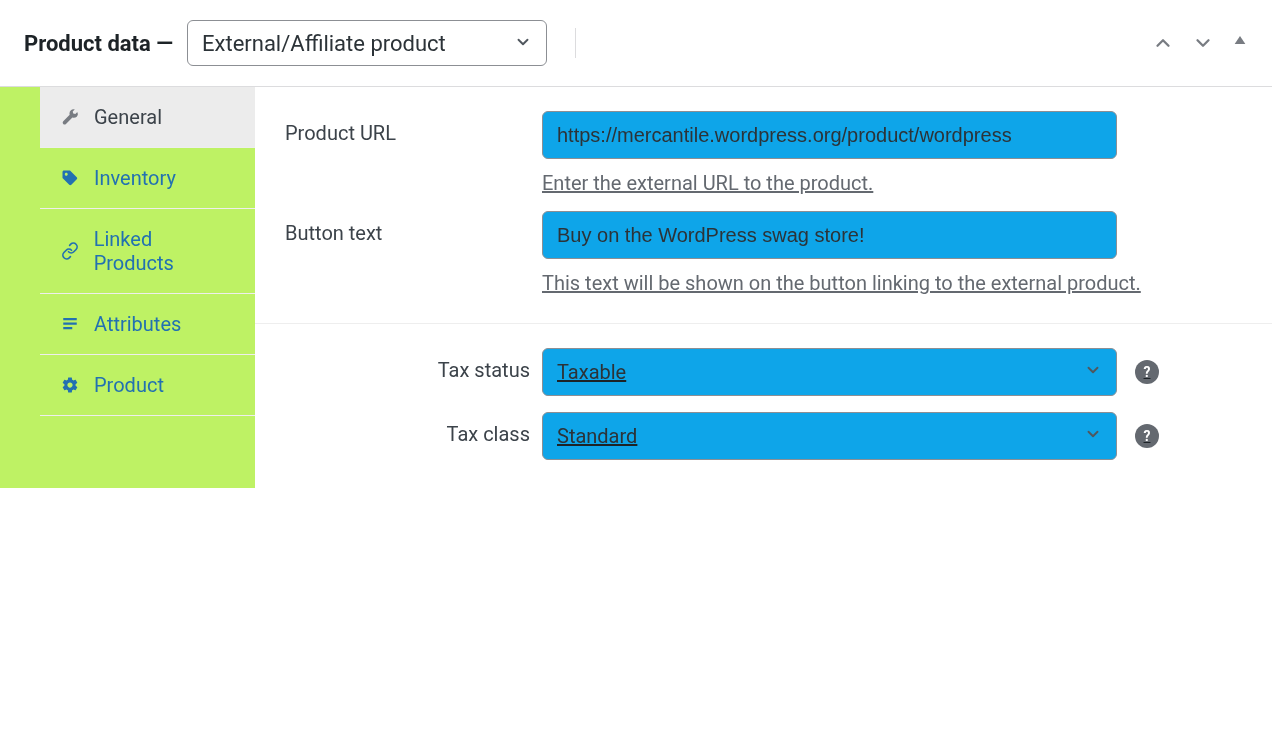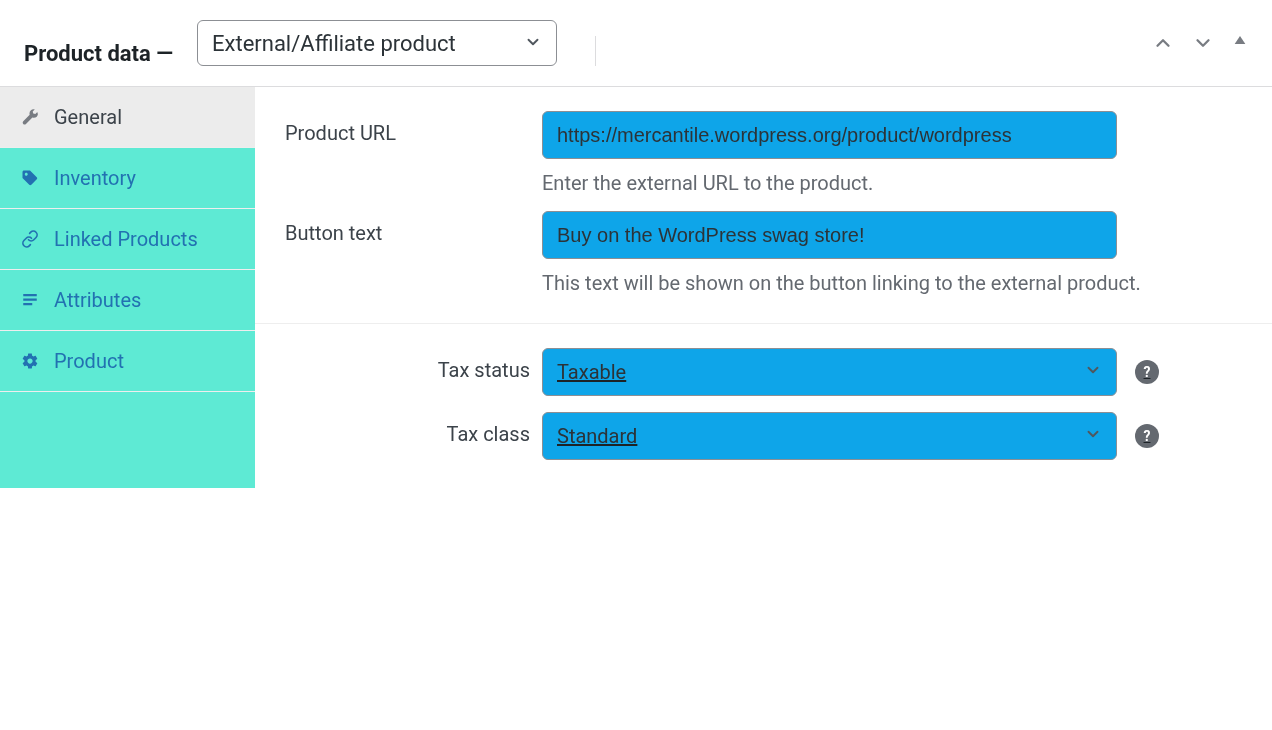--- a/index.html
+++ b/index.html
@@ -1,62 +1,62 @@
 <!DOCTYPE html>
 <html><head>
 <meta charset="utf-8">
 <style>
   * { box-sizing: border-box; }
   html, body { margin: 0; padding: 0; font-family: -apple-system, BlinkMacSystemFont, "Segoe UI", Roboto, Helvetica, Arial, sans-serif; color: #1d2327; background: #fff; font-size: 20px; }
   .panel { width: 1272px; }
 
   
   .panel-header {
-    display: flex; align-items: flex-end; gap: 24px;
+    display: flex; align-items: center; gap: 14px;
     padding: 20px 24px 20px 24px;
     border-bottom: 1px solid #dcdcde;
     position: relative;
   }
   .panel-title { font-weight: 700; font-size: 22px; }
   .type-select {
     display: flex; align-items: center; justify-content: space-between;
     border: 1px solid #8c8f94; border-radius: 6px;
     padding: 4px 14px; min-width: 360px; height: 46px;
     font-size: 22px; color: #2c3338; background: #fff;
   }
   .type-select .chev { color: #50575e; }
   .vdiv { width: 1px; height: 30px; background: #dcdcde; margin-left: 14px; }
   .panel-handles { position: absolute; right: 24px; top: 50%; transform: translateY(-50%); display: flex; gap: 18px; color: #787c82; }
   .panel-handles svg { display: block; }
 
   
   .panel-body { display: grid; grid-template-columns: 255px 1fr; }
 
   
-  .tabs { background: #5eead4; border-right: 0; }
+  .tabs { background: #bef264; border-right: 0; padding-left: 40px; }
   .tab {
     display: flex; align-items: center; gap: 14px;
     padding: 18px 20px; font-size: 20px; color: #2271b1;
     border-bottom: 1px solid #eee; cursor: pointer;
   }
   .tab.active { background: #ececec; color: #3c434a; }
   .tab .ticon { width: 20px; height: 20px; display: inline-flex; align-items: center; justify-content: center; color: #787c82; }
   .tab:not(.active) .ticon { color: #2271b1; }
   .tab.active .ticon { color: #787c82; }
   .tab-label { }
 
   
   .content { }
   .section { border-bottom: 1px solid #eee; padding: 24px 30px 28px 30px; }
   .section:last-child { border-bottom: none; text-align: right; }
   .row { display: grid; grid-template-columns: 245px 1fr; align-items: start; column-gap: 12px; }
   .row + .row { margin-top: 16px; }
   .lbl { color: #3c434a; font-size: 20px; padding-top: 10px; }
   .field { }
-  .help { color: #646970; font-size: 20px; margin-top: 12px; }
+  .help { color: #646970; font-size: 20px; margin-top: 12px; text-decoration: underline; }
   .schedule-link { display: inline-block; margin-top: 12px; color: #2271b1; text-decoration: underline; font-size: 20px; }
 
   input.txt, .sel {
     width: 575px; height: 48px; border: 1px solid #8c8f94; border-radius: 6px;
     padding: 0 14px; font-size: 20px; color: #2c3338; background: #0ea5e9;
   }
   .sel { display: flex; align-items: center; justify-content: space-between; }
   .sel .chev { color: #50575e; }
   .sel-wrap { display: flex; align-items: center; gap: 18px; text-decoration: underline; }
   .help-icon {

